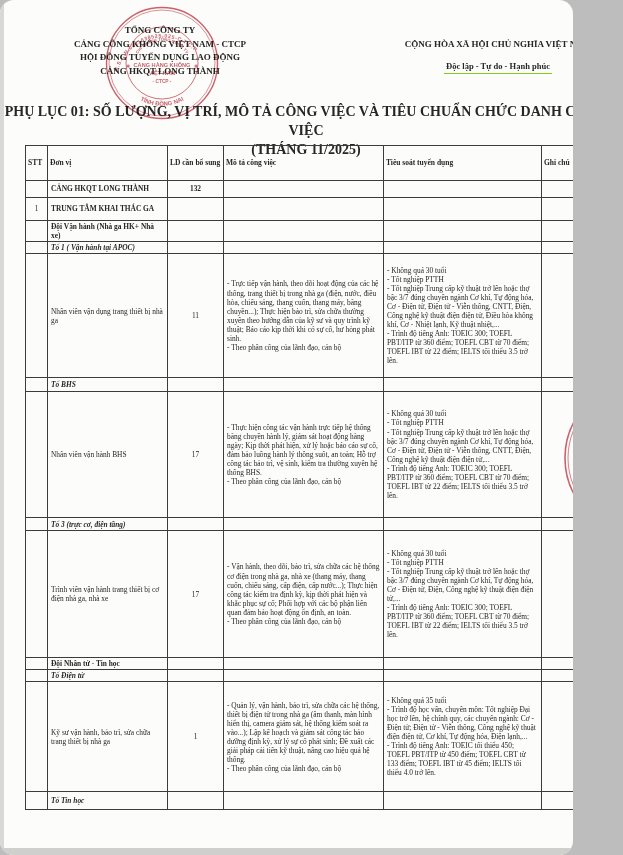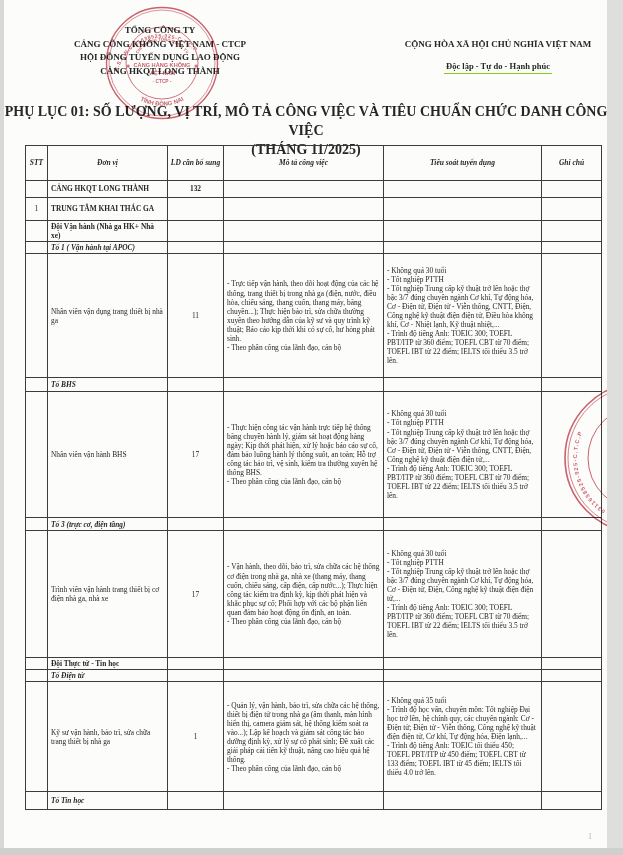--- a/index.html
+++ b/index.html
@@ -1,37 +1,37 @@
 <!DOCTYPE html>
 <html><head>
 <meta charset="utf-8">
 <style>
   html,body{margin:0;padding:0;background:#bdbdbd;}
-  .photo{position:relative;width:623px;height:855px;background:#fcfcfa;overflow:hidden;
-         font-family:"Liberation Serif","DejaVu Serif",serif;color:#262626;}
+  .photo{position:relative;width:573px;height:855px;background:#fcfcfa;overflow:hidden;
+         font-family:"Liberation Serif","DejaVu Serif",serif;color:#262626;border-radius:14px;}
   .edge{position:absolute;background:#d8d8d6;}
   .edge-left{left:0;top:0;width:4px;height:855px;}
   .edge-right{left:607px;top:0;width:16px;height:855px;background:#dededc;}
   .edge-bottom{left:0;top:848px;width:623px;height:7px;background:#cfcfcd;}
 
   .org-header{position:absolute;left:35px;top:24px;width:250px;text-align:center;
               font-weight:bold;font-size:9px;line-height:1.5;}
   .nat-header{position:absolute;left:392px;top:38px;width:212px;text-align:center;line-height:1.5;}
   .nat-line1{font-weight:bold;font-size:9px;}
   .nat-line2{font-weight:bold;font-size:8.5px;display:inline-block;
              border-bottom:1px solid #84cc16;padding:0 2px 1px 2px;}
 
   .title{position:absolute;left:0;top:103px;width:612px;text-align:center;
          font-weight:bold;font-size:14px;line-height:1.35;}
 
   table.doc{position:absolute;left:25px;top:145px;width:576px;border-collapse:collapse;
             table-layout:fixed;font-size:7.4px;line-height:1.22;}
   table.doc,.doc td,.doc th{border:1px solid #3c3c3c;}
   table.doc{border:1.5px solid #222;}
-  .doc th{font-weight:bold;text-align:center;vertical-align:middle;padding:1px 2px;font-size:7.5px;font-style:italic;}
+  .doc th{font-weight:bold;text-align:left;vertical-align:middle;padding:1px 2px;font-size:7.5px;}
   .doc td{padding:1px 3px;vertical-align:middle;overflow:hidden;}
   .c-stt{text-align:center;}
   .c-num{text-align:center;}
   .c-unit{text-align:left;}
   .multiline{white-space:pre-line;}
   .c-desc{vertical-align:middle;}
   .c-req{vertical-align:top;padding-top:2px;}
   .bold{font-weight:bold;}
   .boldital{font-weight:bold;font-style:italic;}
 
@@ -160,21 +160,21 @@
       <td class="multiline c-desc">- Vận hành, theo dõi, bảo trì, sửa chữa các hệ thống cơ điện trong nhà ga, nhà xe (thang máy, thang cuốn, chiếu sáng, cấp điện, cấp nước...); Thực hiện công tác kiểm tra định kỳ, kịp thời phát hiện và khắc phục sự cố; Phối hợp với các bộ phận liên quan đảm bảo hoạt động ổn định, an toàn.
 - Theo phân công của lãnh đạo, cán bộ</td>
       <td class="multiline c-req">- Không quá 30 tuổi
 - Tốt nghiệp PTTH
 - Tốt nghiệp Trung cấp kỹ thuật trở lên hoặc thợ bậc 3/7 đúng chuyên ngành Cơ khí, Tự động hóa, Cơ - Điện tử, Điện, Công nghệ kỹ thuật điện điện tử,...
 - Trình độ tiếng Anh: TOEIC 300; TOEFL PBT/ITP từ 360 điểm; TOEFL CBT từ 70 điểm; TOEFL IBT từ 22 điểm; IELTS tối thiểu 3.5 trở lên.</td>
       <td></td>
     </tr>
     <tr style="height:12px">
       <td></td>
-      <td class="c-unit bold">Đội Thực tử - Tin học</td>
+      <td class="c-unit bold">Đội Nhân tử - Tin học</td>
       <td></td>
       <td></td>
       <td></td>
       <td></td>
     </tr>
     <tr style="height:12px">
       <td></td>
       <td class="c-unit boldital">Tổ Điện tử</td>
       <td></td>
       <td></td>

